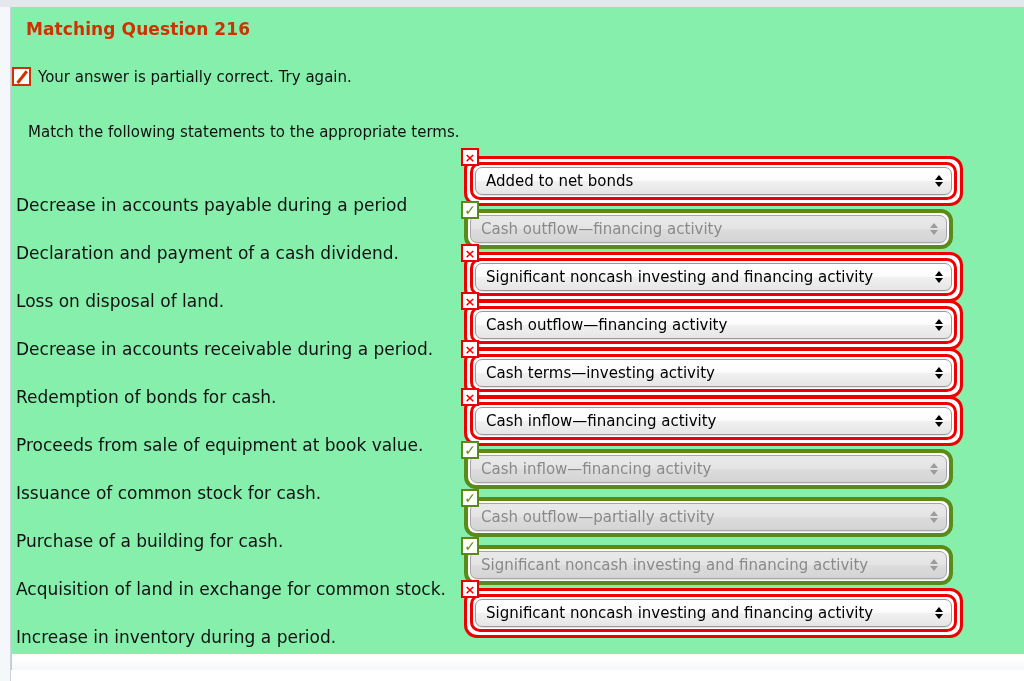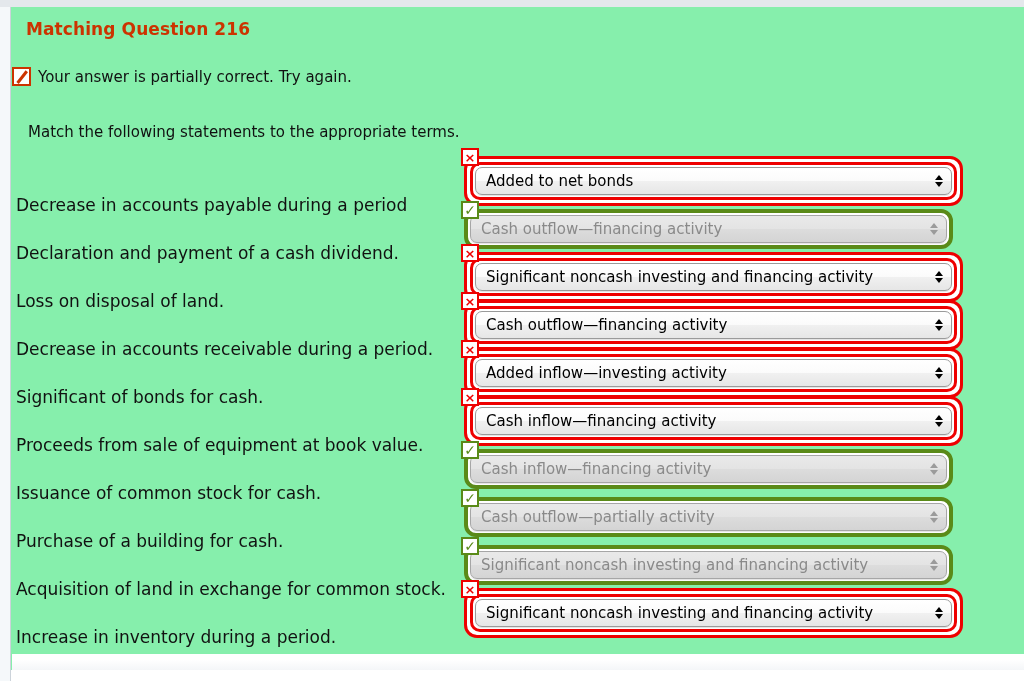--- a/index.html
+++ b/index.html
@@ -338,27 +338,27 @@
                   <span class="arrows">
                     <i class="up"></i>
                     <i class="down"></i>
                   </span>
                 </div>
               </div>
             </div>
           </div>
         </div>
         <div class="row">
-          <div class="statement">Significant of bonds for cash.</div>
-          <div class="answer">
-            <div class="ring wrong">
-              <span class="badge x">×</span>
-              <div class="ring-inner">
-                <div class="select enabled">
-                  <span class="label">Added inflow—investing activity</span>
+          <div class="statement">Redemption of bonds for cash.</div>
+          <div class="answer">
+            <div class="ring wrong">
+              <span class="badge x">×</span>
+              <div class="ring-inner">
+                <div class="select enabled">
+                  <span class="label">Cash terms—investing activity</span>
                   <span class="arrows">
                     <i class="up"></i>
                     <i class="down"></i>
                   </span>
                 </div>
               </div>
             </div>
           </div>
         </div>
         <div class="row">

